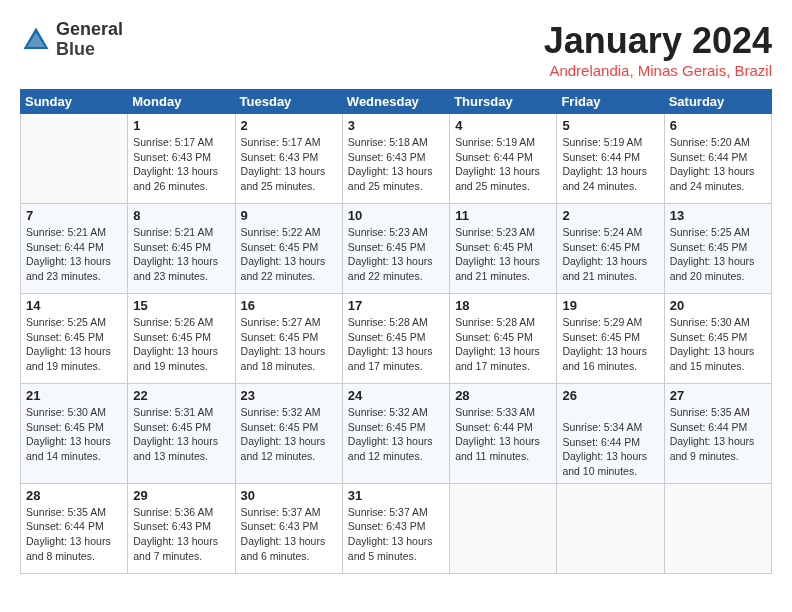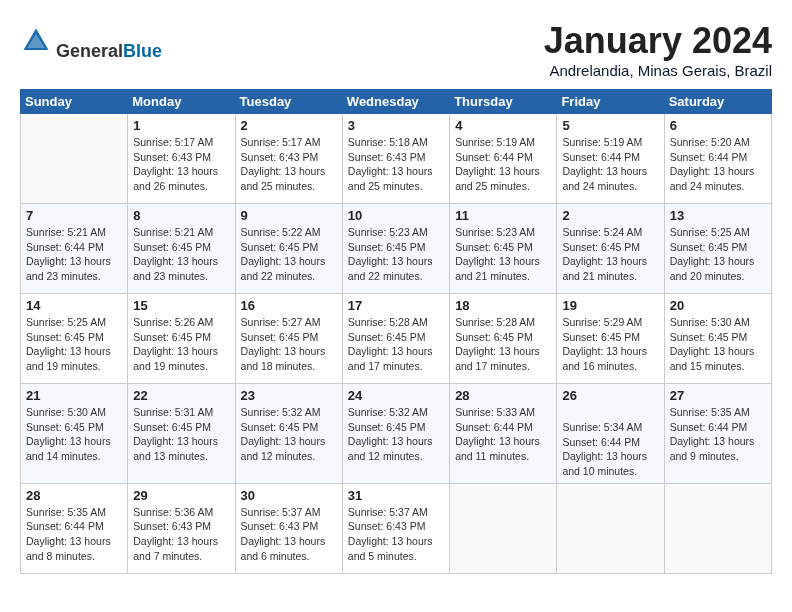--- a/index.html
+++ b/index.html
@@ -16,44 +16,43 @@
       align-items: flex-start;
       margin-bottom: 10px;
     }
     .logo {
       display: flex;
       align-items: center;
       gap: 4px;
     }
     .logo-text {
       display: flex;
-      flex-direction: row;
+      flex-direction: column;
       font-size: 18px;
       font-weight: bold;
       line-height: 1.1;
-      margin-top: 22px;
     }
     .logo-general { color: #333; }
-    .logo-blue { color: #0369a1; }
+    .logo-blue { color: #404040; }
     .logo-icon {
       width: 32px;
       height: 32px;
     }
     .title-block {
       text-align: right;
     }
     .month-title {
       font-size: 36px;
       font-weight: bold;
       color: #222;
       text-align: center;
     }
     .subtitle {
       font-size: 15px;
-      color: #0f172a;
+      color: #ef4444;
     }
     .calendar {
       width: 100%;
       border-collapse: collapse;
       font-size: 11px;
     }
     .calendar th {
       background-color: #2563a8;
       color: #fff;
       padding: 4px 4px;

